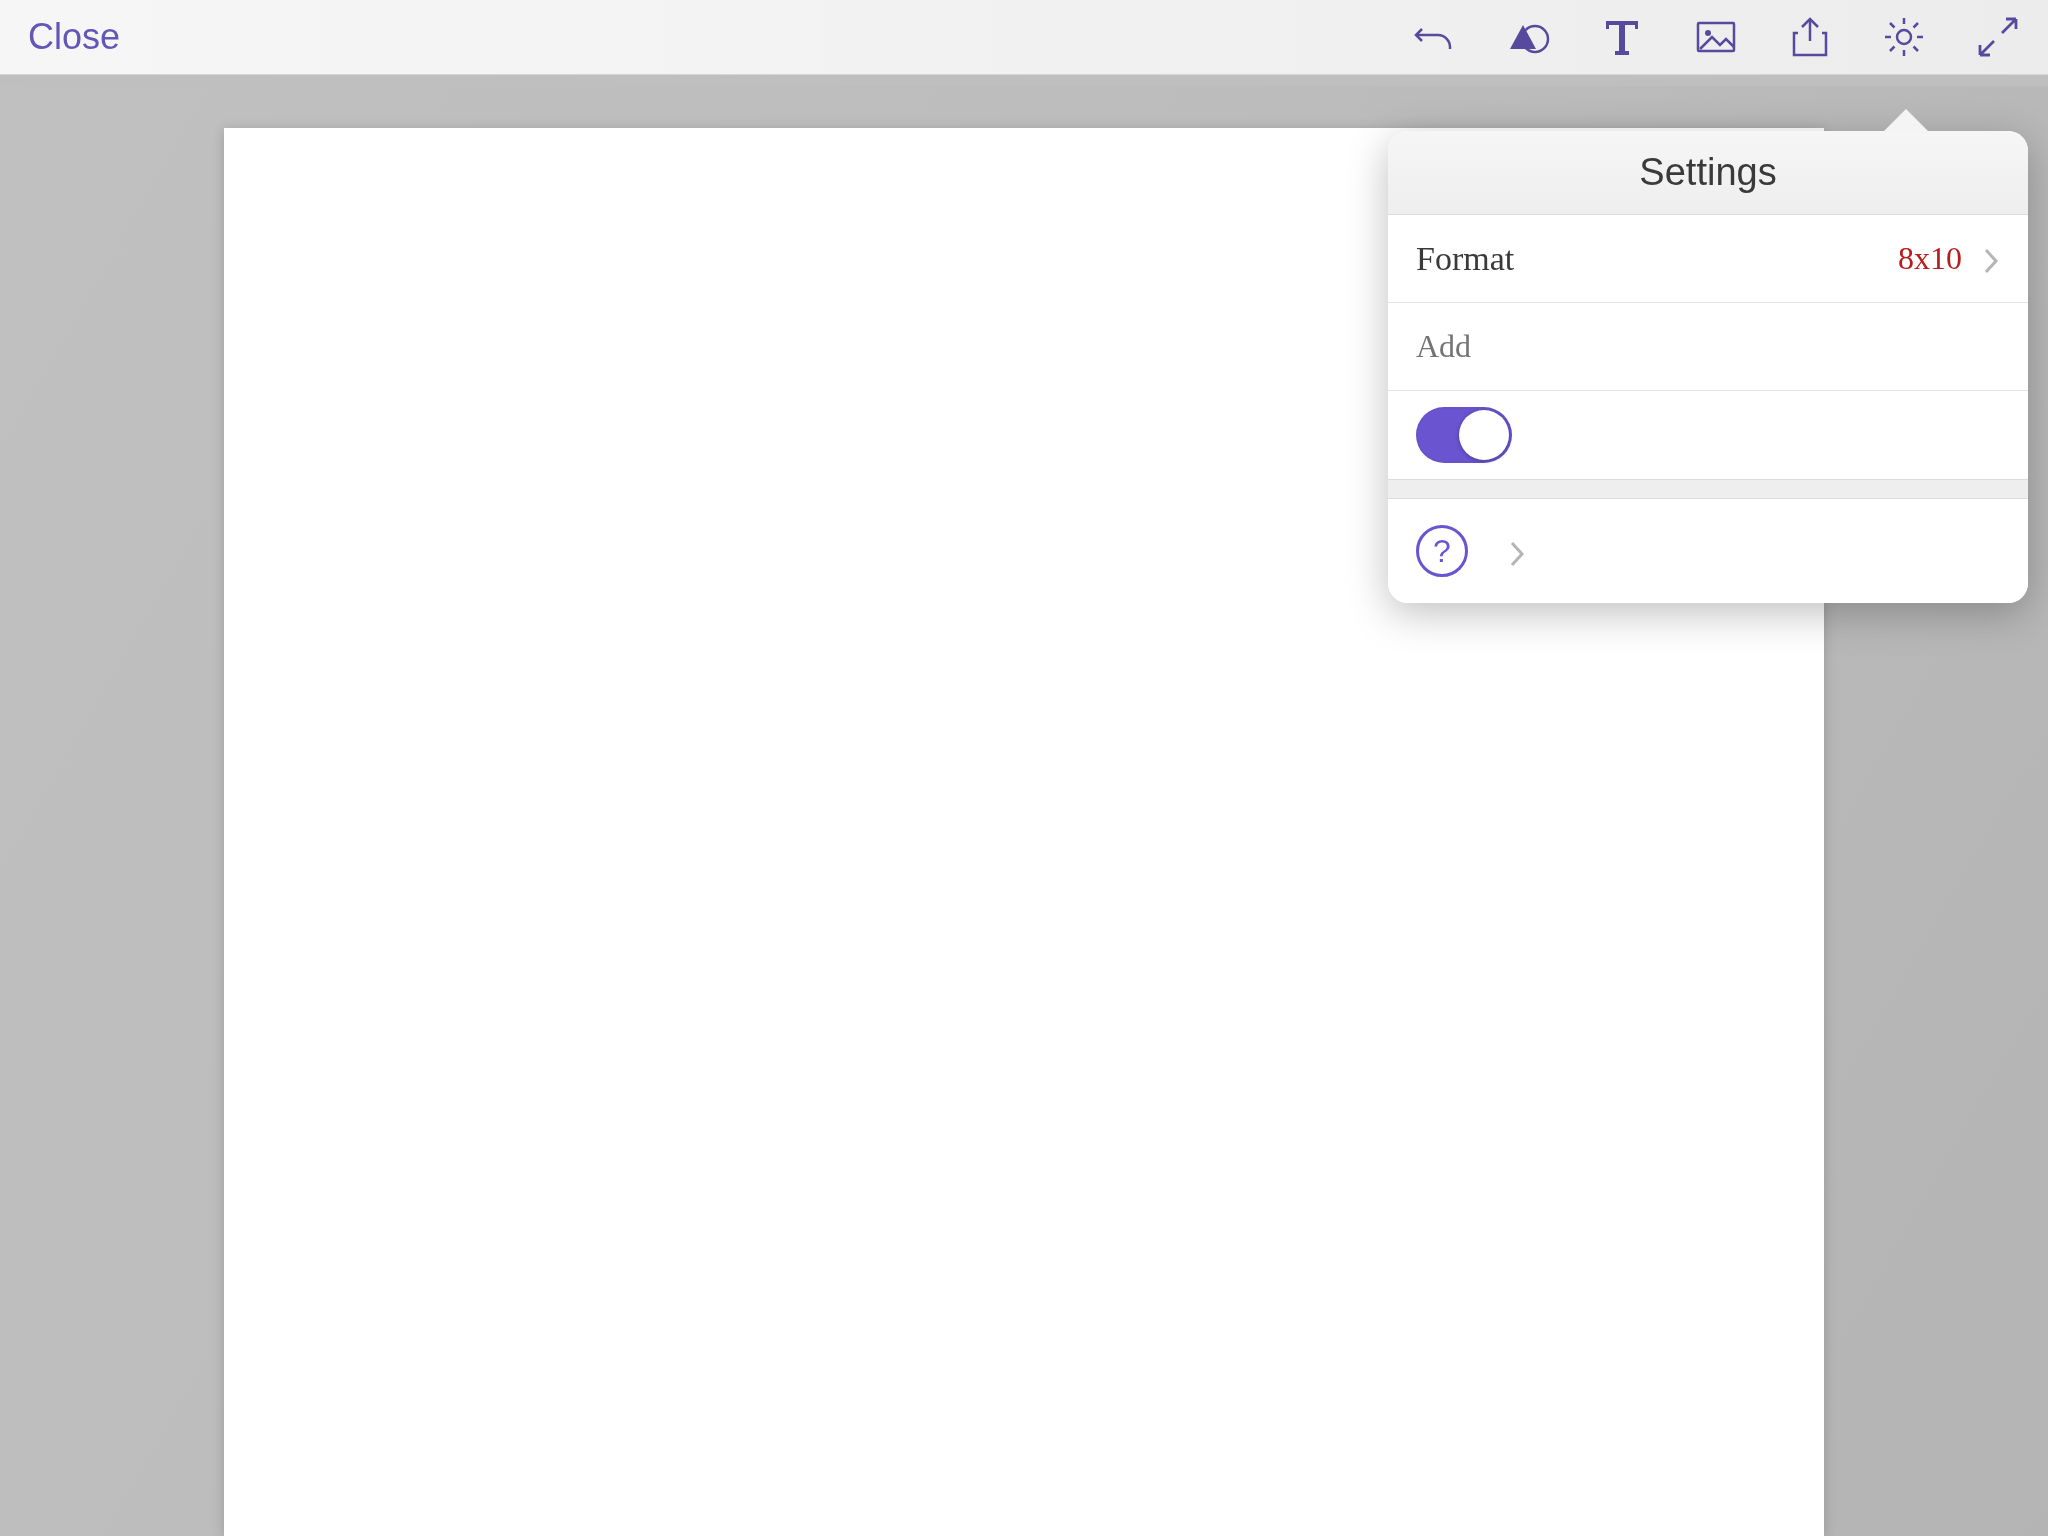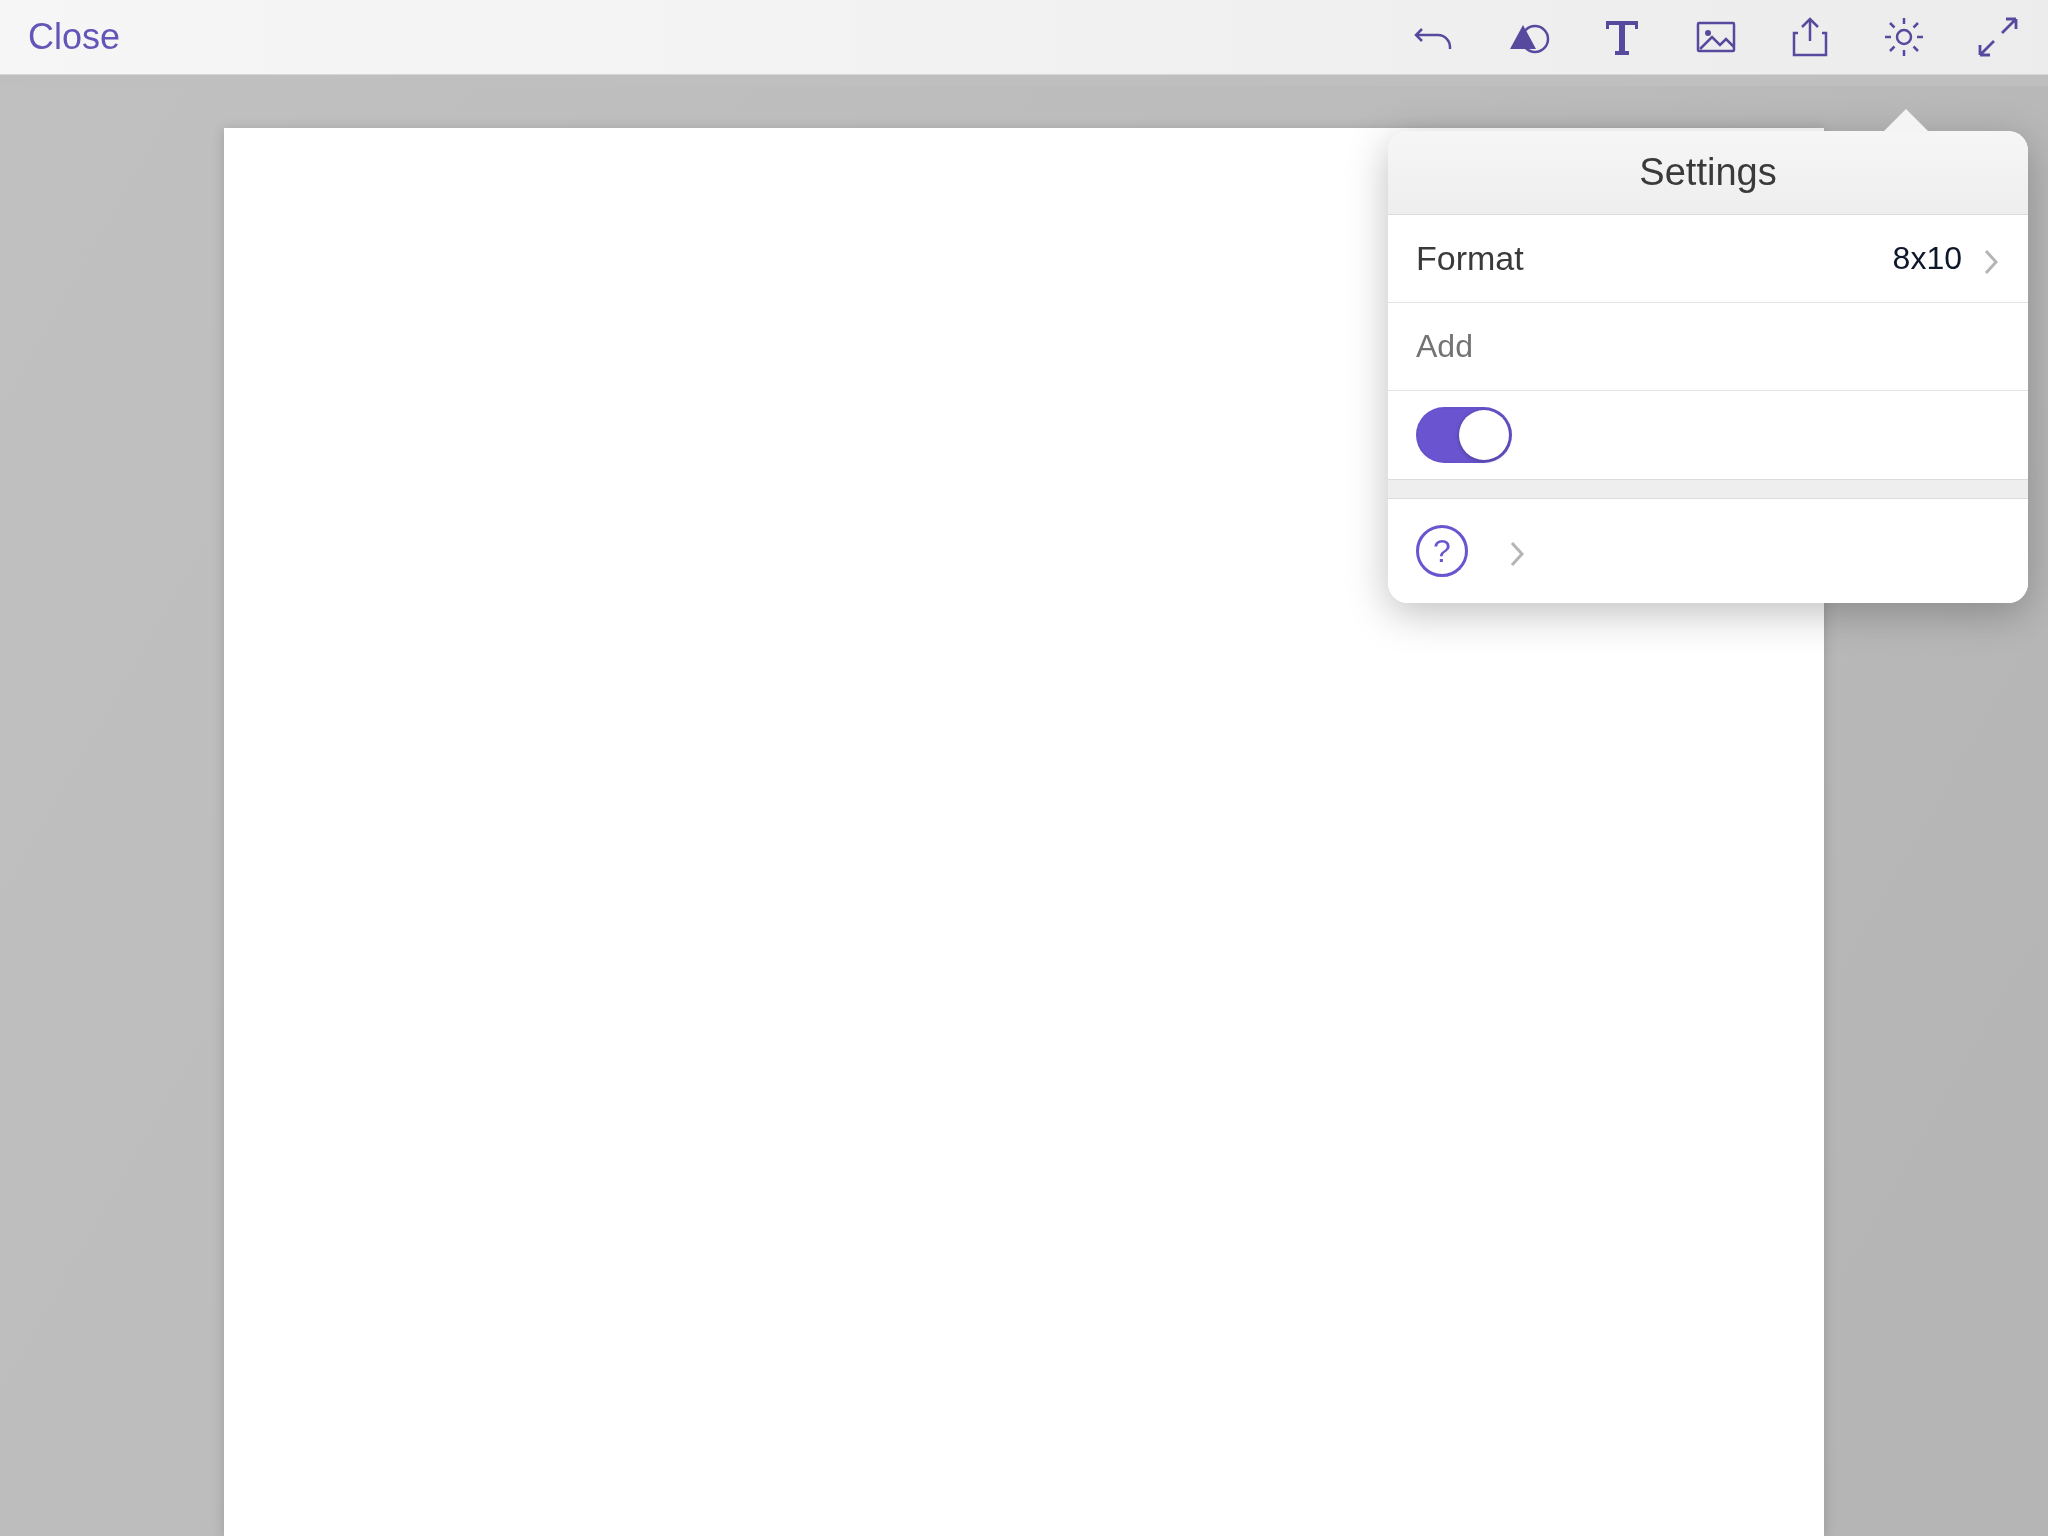--- a/index.html
+++ b/index.html
@@ -94,25 +94,26 @@
   .popover-rows { background:#fff; }
   .row {
     height: 88px;
     display: flex;
     align-items: center;
     padding: 0 28px;
     border-bottom: 1px solid #e4e4e4;
     font-size: 34px;
     color: #3a3a3a;
     font-weight: 300;
+    font-family: Liberation Serif, serif;
   }
   .row:last-child { border-bottom: none; }
   .row-label { flex: 1; }
   .row-value {
-    color: #0f172a;
+    color: #b91c1c;
     font-size: 32px;
     margin-right: 10px;
     font-weight: 300;
   }
   .row-action {
     color: #737373;
     font-size: 32px;
     font-weight: 300;
   }
   .chevron {

